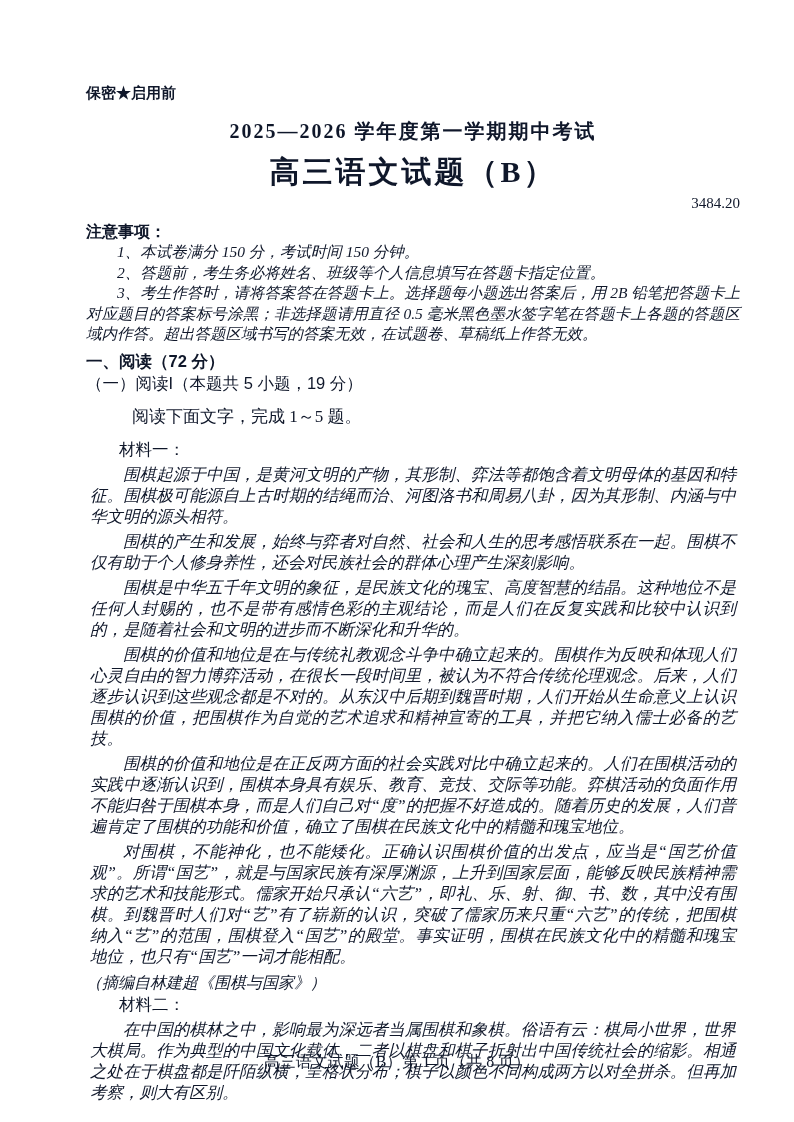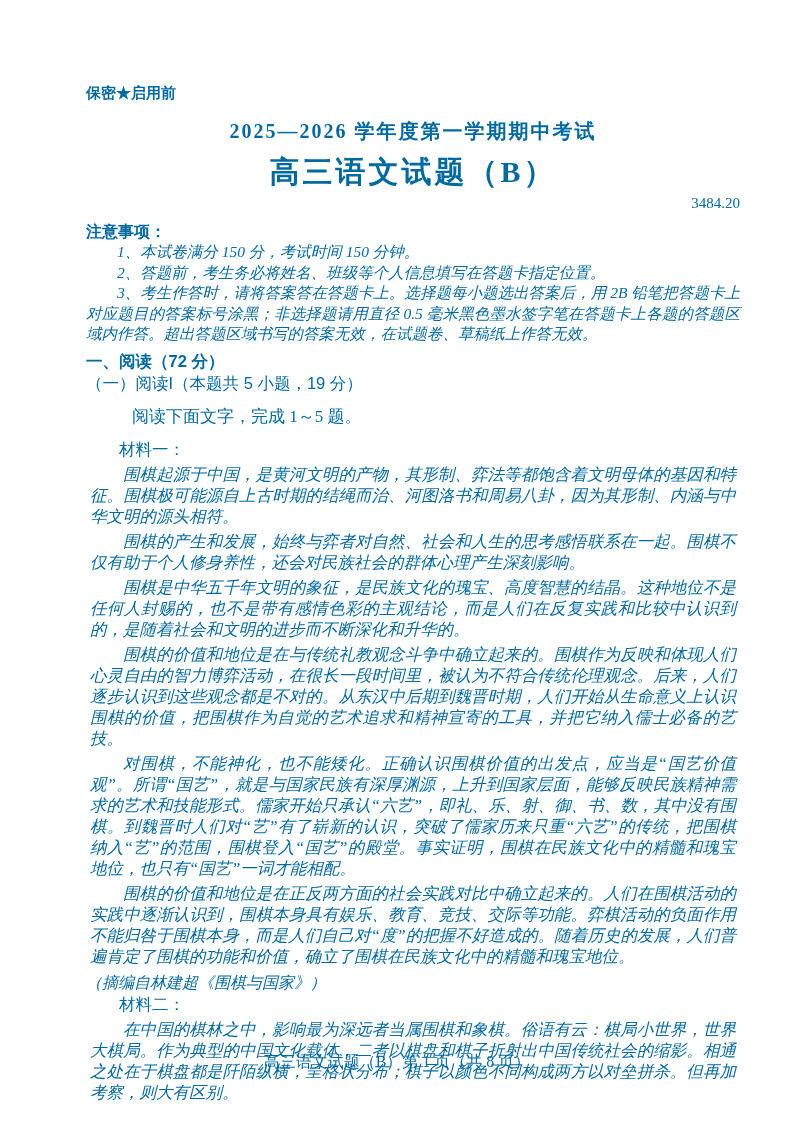--- a/index.html
+++ b/index.html
@@ -1,21 +1,21 @@
 <!DOCTYPE html>
 <html lang="zh"><head>
 <meta charset="utf-8">
 <style>
   html,body { margin:0; padding:0; background:#ffffff; }
   .page {
     position:relative;
     width:794px; height:1122px;
     margin:0 auto;
     background:#ffffff;
-    color:#0369a1;
+    color:#0f172a;
     box-sizing:border-box;
     padding:84px 54px 0 86px;
     font-family:"Liberation Serif", serif;
     overflow:hidden;
   }
   .secrecy {
     font-family:"Liberation Sans", sans-serif;
     font-weight:bold;
     font-size:15px;
     line-height:18px;
@@ -125,22 +125,22 @@
 
   <div class="section-heading">一、阅读（72 分）</div>
   <div class="subsection-heading">（一）阅读I（本题共 5 小题，19 分）</div>
   <p class="instruction">阅读下面文字，完成 1～5 题。</p>
 
   <div class="material-label">材料一：</div>
   <p class="body-para">围棋起源于中国，是黄河文明的产物，其形制、弈法等都饱含着文明母体的基因和特征。围棋极可能源自上古时期的结绳而治、河图洛书和周易八卦，因为其形制、内涵与中华文明的源头相符。</p>
   <p class="body-para">围棋的产生和发展，始终与弈者对自然、社会和人生的思考感悟联系在一起。围棋不仅有助于个人修身养性，还会对民族社会的群体心理产生深刻影响。</p>
   <p class="body-para">围棋是中华五千年文明的象征，是民族文化的瑰宝、高度智慧的结晶。这种地位不是任何人封赐的，也不是带有感情色彩的主观结论，而是人们在反复实践和比较中认识到的，是随着社会和文明的进步而不断深化和升华的。</p>
   <p class="body-para">围棋的价值和地位是在与传统礼教观念斗争中确立起来的。围棋作为反映和体现人们心灵自由的智力博弈活动，在很长一段时间里，被认为不符合传统伦理观念。后来，人们逐步认识到这些观念都是不对的。从东汉中后期到魏晋时期，人们开始从生命意义上认识围棋的价值，把围棋作为自觉的艺术追求和精神宣寄的工具，并把它纳入儒士必备的艺技。</p>
+  <p class="body-para">围棋的价值和地位是在正反两方面的社会实践对比中确立起来的。人们在围棋活动的实践中逐渐认识到，围棋本身具有娱乐、教育、竞技、交际等功能。弈棋活动的负面作用不能归咎于围棋本身，而是人们自己对“度”的把握不好造成的。随着历史的发展，人们普遍肯定了围棋的功能和价值，确立了围棋在民族文化中的精髓和瑰宝地位。</p>
   <p class="body-para">对围棋，不能神化，也不能矮化。正确认识围棋价值的出发点，应当是“国艺价值观”。所谓“国艺”，就是与国家民族有深厚渊源，上升到国家层面，能够反映民族精神需求的艺术和技能形式。儒家开始只承认“六艺”，即礼、乐、射、御、书、数，其中没有围棋。到魏晋时人们对“艺”有了崭新的认识，突破了儒家历来只重“六艺”的传统，把围棋纳入“艺”的范围，围棋登入“国艺”的殿堂。事实证明，围棋在民族文化中的精髓和瑰宝地位，也只有“国艺”一词才能相配。</p>
-  <p class="body-para">围棋的价值和地位是在正反两方面的社会实践对比中确立起来的。人们在围棋活动的实践中逐渐认识到，围棋本身具有娱乐、教育、竞技、交际等功能。弈棋活动的负面作用不能归咎于围棋本身，而是人们自己对“度”的把握不好造成的。随着历史的发展，人们普遍肯定了围棋的功能和价值，确立了围棋在民族文化中的精髓和瑰宝地位。</p>
   <div class="attribution">（摘编自林建超《围棋与国家》）</div>
 
   <div class="material-label">材料二：</div>
   <p class="body-para">在中国的棋林之中，影响最为深远者当属围棋和象棋。俗语有云：棋局小世界，世界大棋局。作为典型的中国文化载体，二者以棋盘和棋子折射出中国传统社会的缩影。相通之处在于棋盘都是阡陌纵横，呈格状分布；棋子以颜色不同构成两方以对垒拼杀。但再加考察，则大有区别。</p>
 
   <div class="page-footer">高三语文试题（B）第 1 页（共 8 页）</div>
 
 </div>
 
 </body></html>

